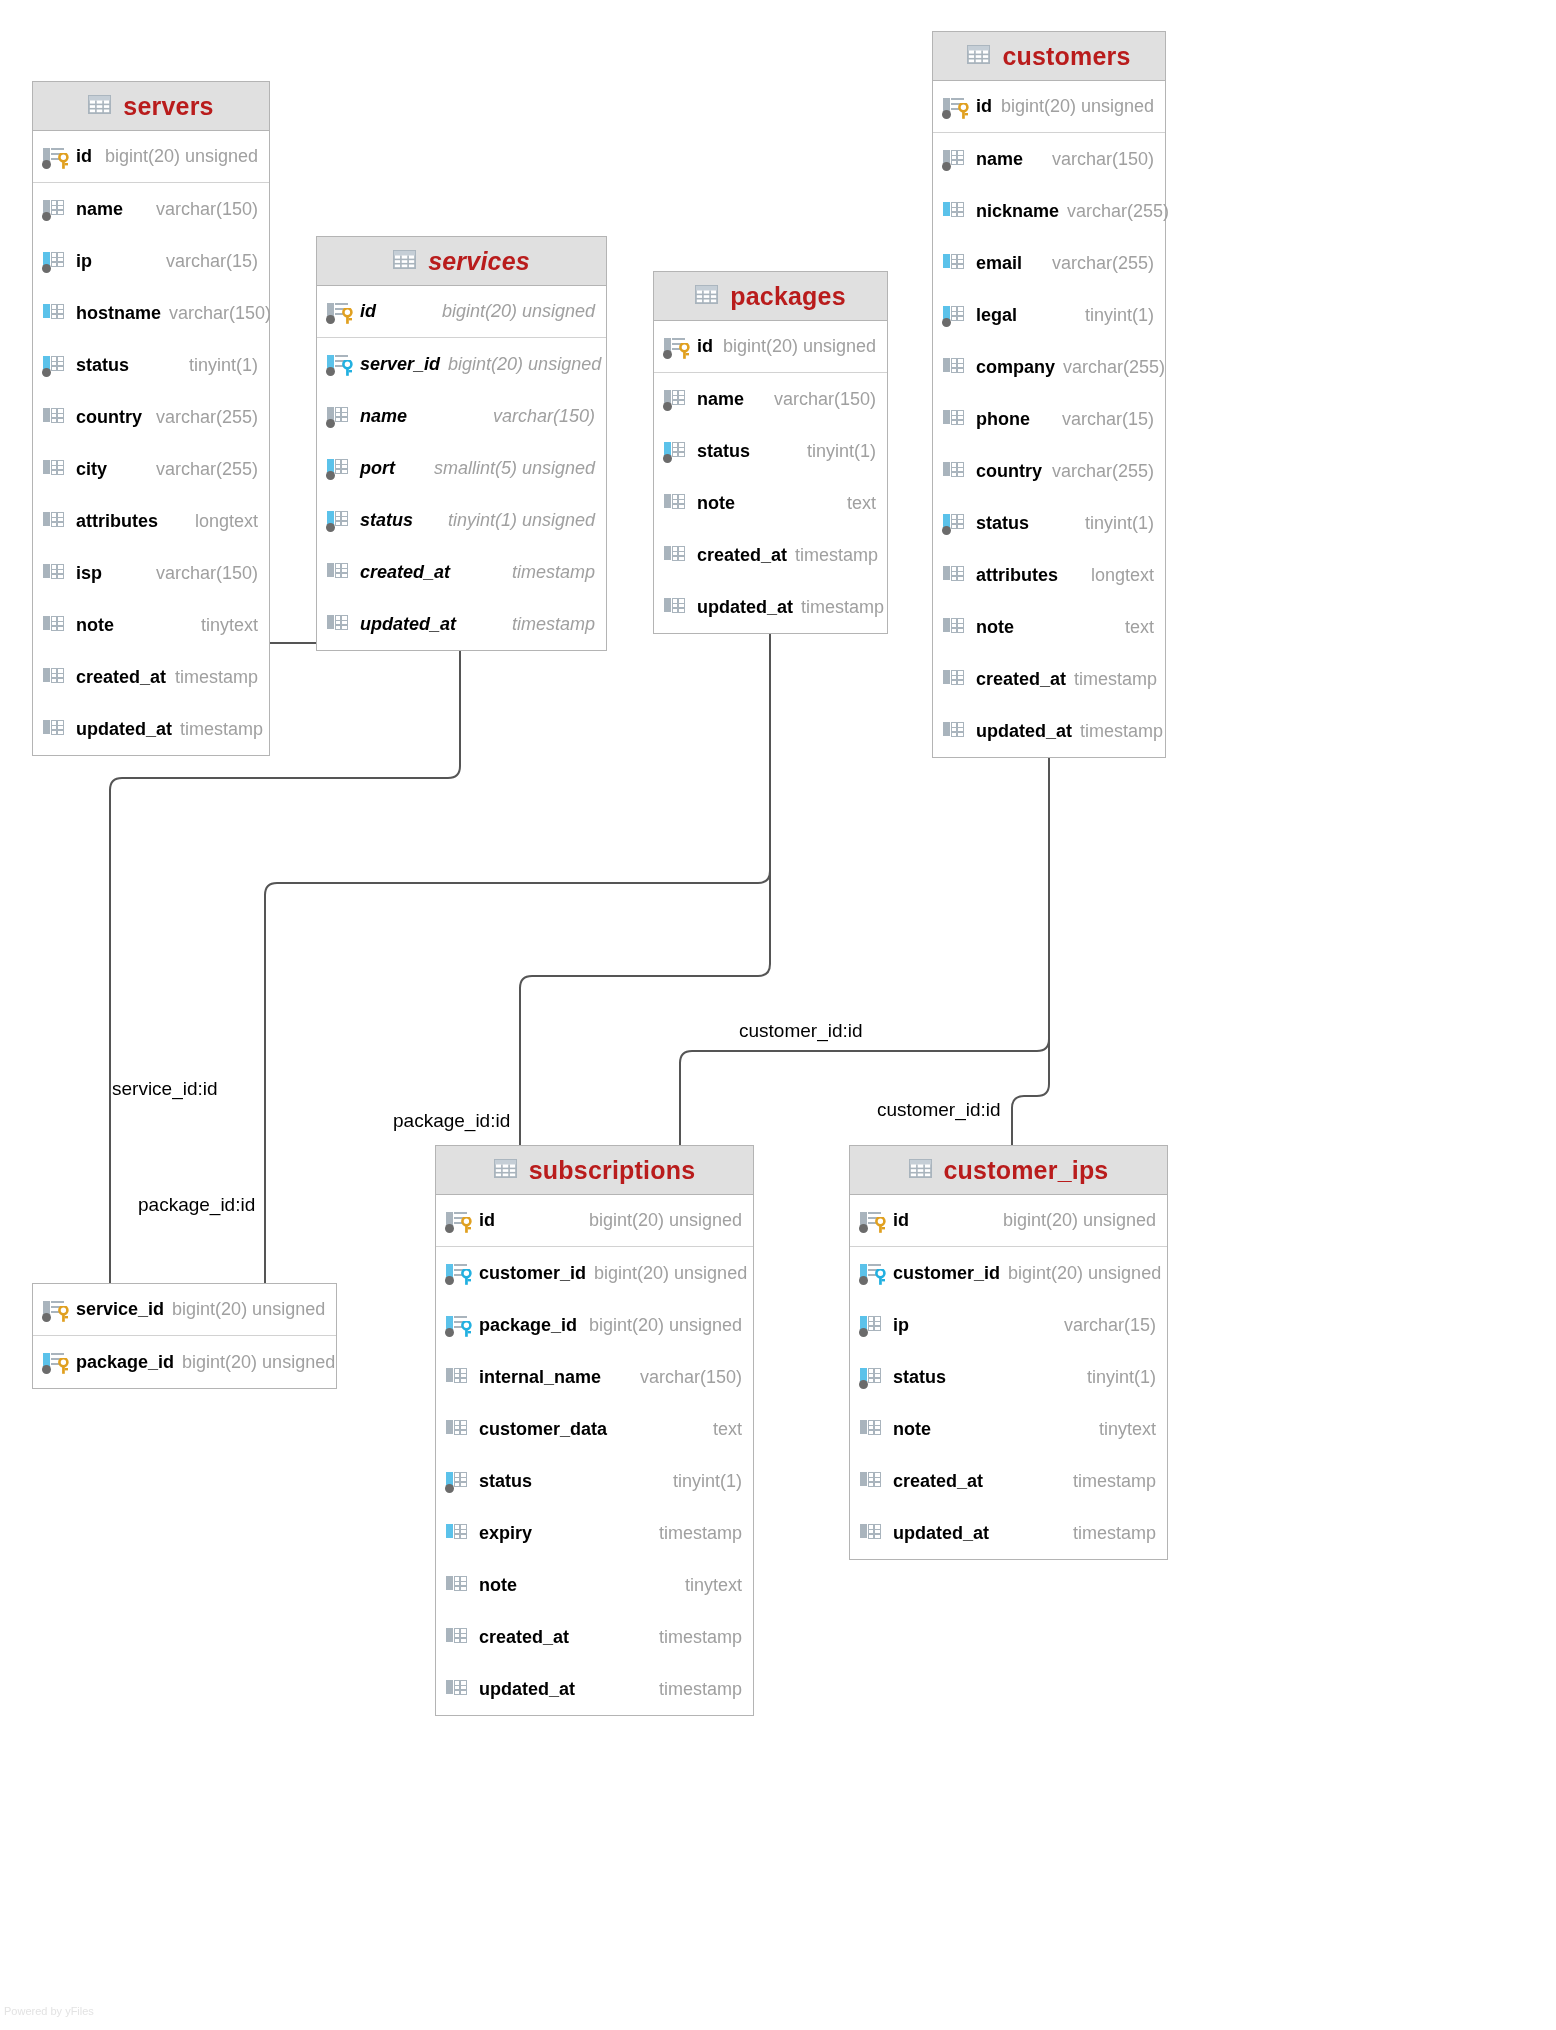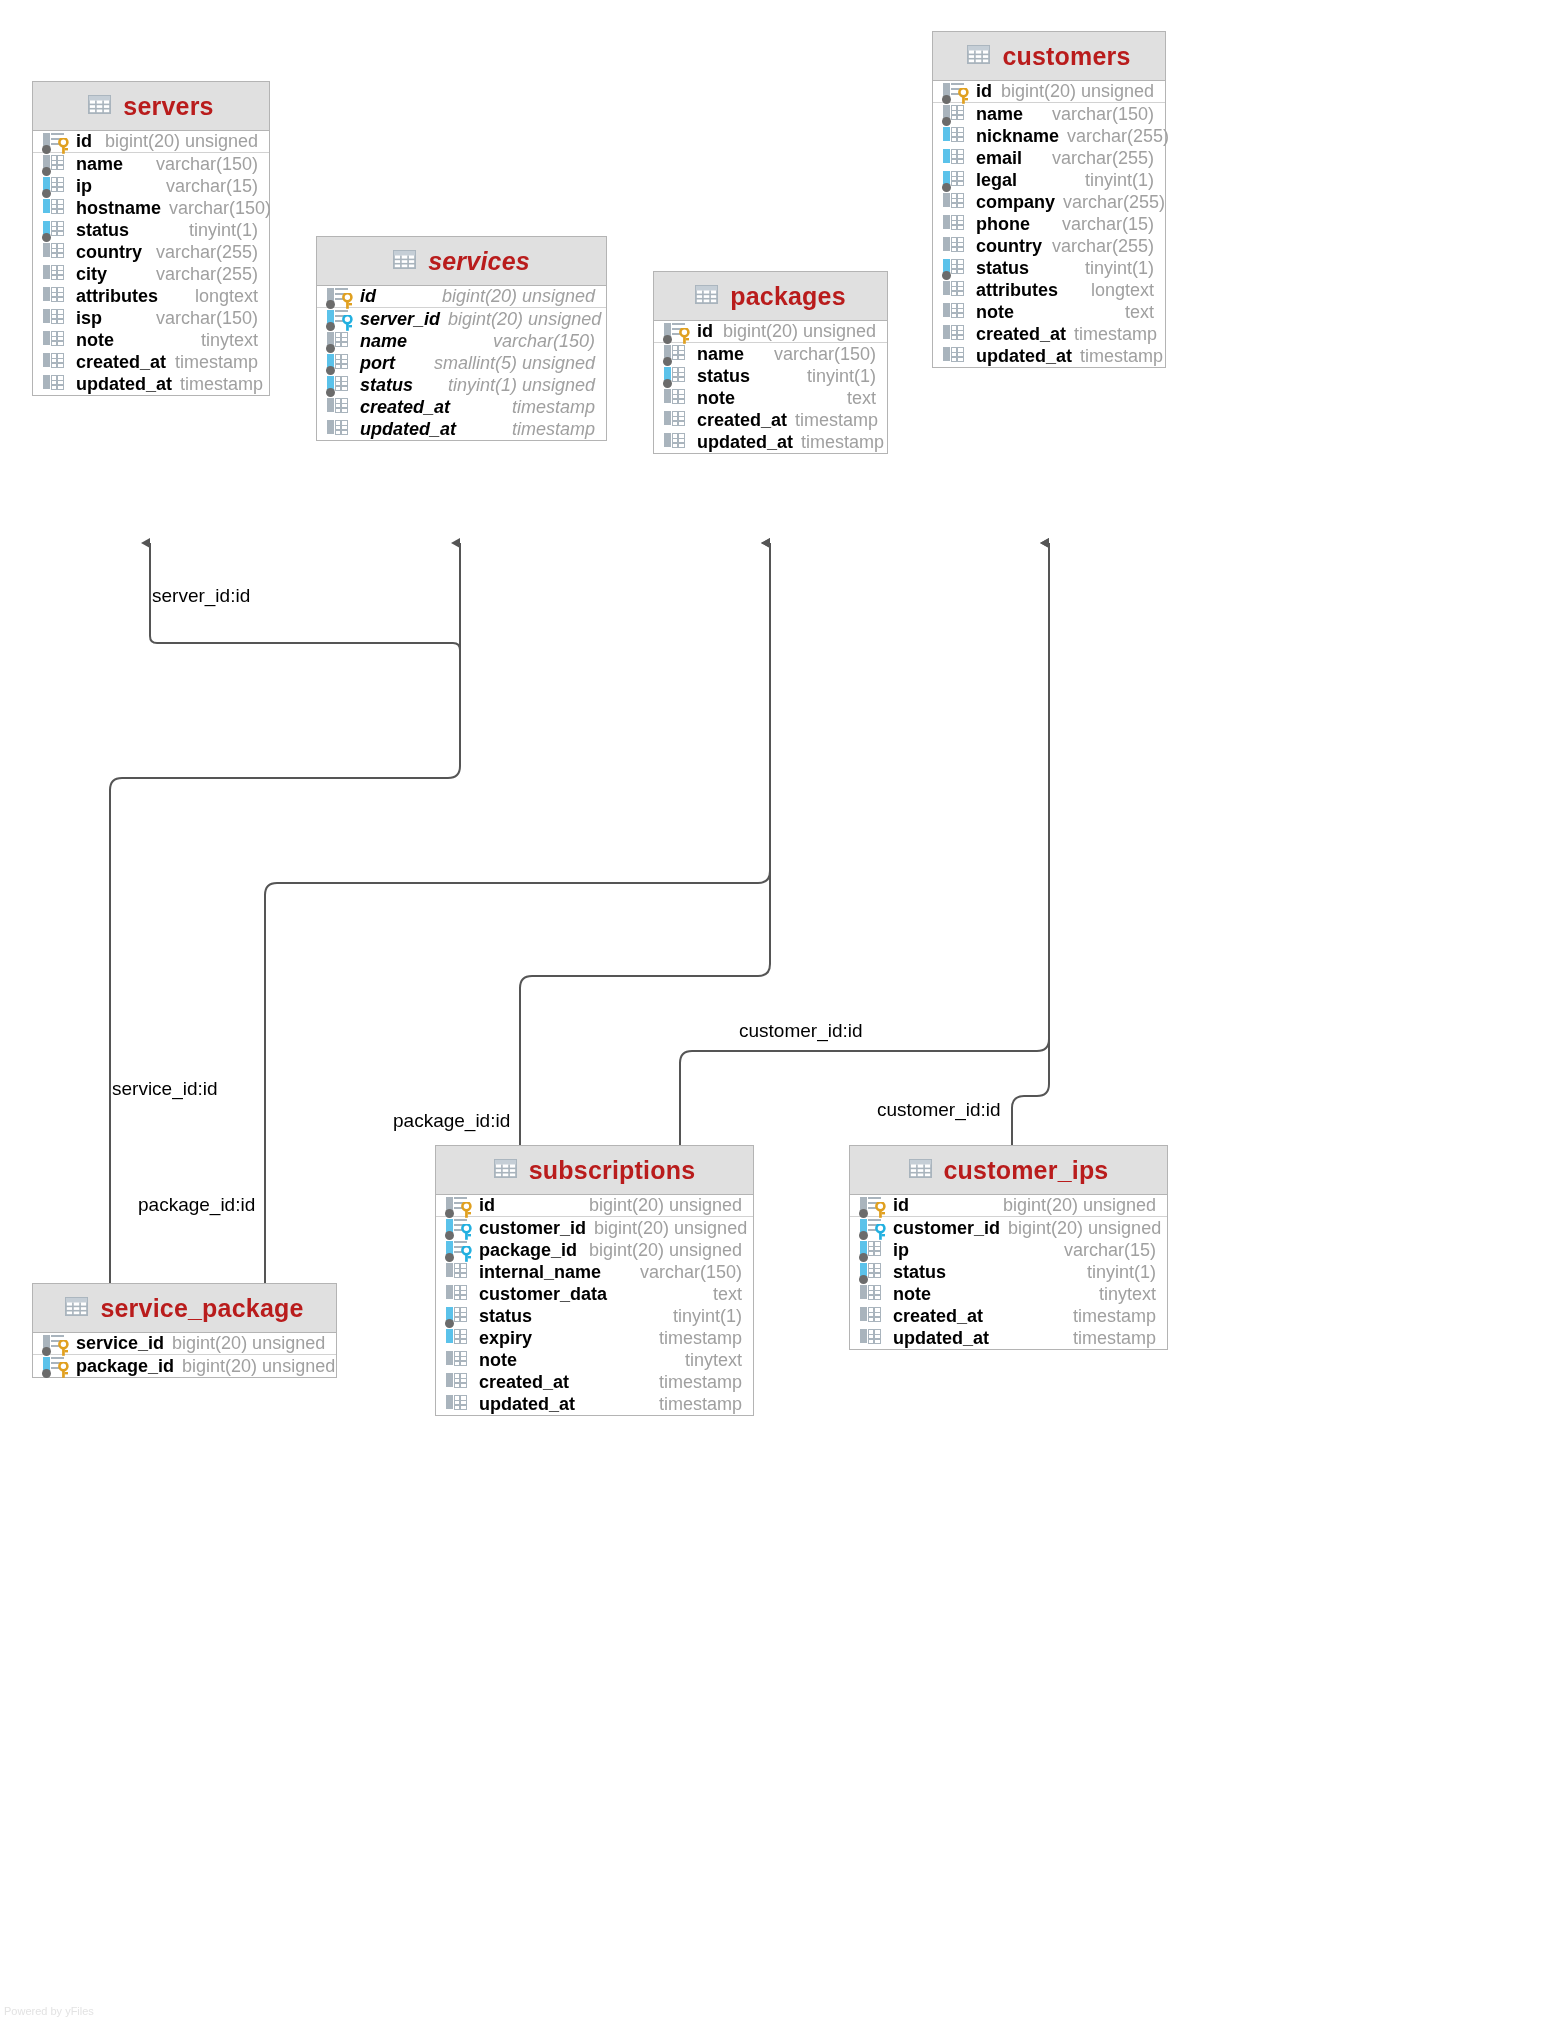--- a/index.html
+++ b/index.html
@@ -7,21 +7,21 @@
        font-family:"Liberation Sans","DejaVu Sans",sans-serif;}
   #canvas{position:absolute;left:0;top:0;width:1556px;height:2030px;}
   svg.edges{position:absolute;left:0;top:0;width:1556px;height:2030px;pointer-events:none;}
 
   
   .entity{position:absolute;background:#ffffff;border:1px solid #b4b4b4;box-sizing:border-box;}
   .entity-header{background:#e0e0e0;border-bottom:1px solid #b4b4b4;
      height:48px;display:flex;align-items:center;justify-content:center;gap:12px;}
   .entity-title{font-size:25px;font-weight:bold;color:#b91c1c;letter-spacing:.2px;}
   .rows{display:block;}
-  .row{height:22px;display:flex;align-items:center;padding:0 11px 0 9px;box-sizing:border-box;gap:8px;}
+  .row{height:52px;display:flex;align-items:center;padding:0 11px 0 9px;box-sizing:border-box;gap:8px;}
   .row.pk{border-bottom:1px solid #d2d2d2;}
   .col-name{font-size:18px;font-weight:bold;color:#000000;white-space:nowrap;}
   .col-type{font-size:18px;color:#a0a0a0;white-space:nowrap;margin-left:auto;}
 
   
   .cicon{position:relative;width:26px;height:22px;flex:0 0 26px;}
   .cicon .bar{position:absolute;left:1px;top:2px;width:7px;height:14px;background:#a9b4bd;}
   .cicon.blue .bar{background:#5bc2ea;}
   .cicon .grid{position:absolute;left:9px;top:2px;width:13px;height:15px;
       background:#ffffff;border:1.5px solid #a9b4bd;box-sizing:border-box;}
@@ -561,31 +561,20 @@
             <span class="grid">
               <span class="gmid"></span>
             </span>
           </span>
           <span class="col-name">updated_at</span>
           <span class="col-type">timestamp</span>
         </div>
       </div>
     </div>
   <div class="entity" style="left:32px;  top:1283px; width:305px;">
-      <div class="entity-header">
-        <span><svg width="23" height="19" viewBox="0 0 23 19">
-            <rect x="0.9" y="0.9" width="21.2" height="17.2" fill="#ffffff" stroke="#a9b4bd" stroke-width="1.8"></rect>
-            <rect x="0.9" y="0.9" width="21.2" height="4.6" fill="#c5ced6"></rect>
-            <line x1="0.9" y1="9.4" x2="22.1" y2="9.4" stroke="#a9b4bd" stroke-width="1.6"></line>
-            <line x1="0.9" y1="13.7" x2="22.1" y2="13.7" stroke="#a9b4bd" stroke-width="1.6"></line>
-            <line x1="7.9" y1="5.5" x2="7.9" y2="18.1" stroke="#a9b4bd" stroke-width="1.6"></line>
-            <line x1="15.1" y1="5.5" x2="15.1" y2="18.1" stroke="#a9b4bd" stroke-width="1.6"></line>
-          </svg></span>
-        <span class="entity-title">service_package</span>
-      </div>
       <div class="rows">
         <div class="row pk">
           <span class="cicon">
             <span class="bar"></span>
             <span class="klines">
               <i></i>
               <i></i>
               <i></i>
             </span>
             <svg class="key" viewBox="0 0 13 16">

